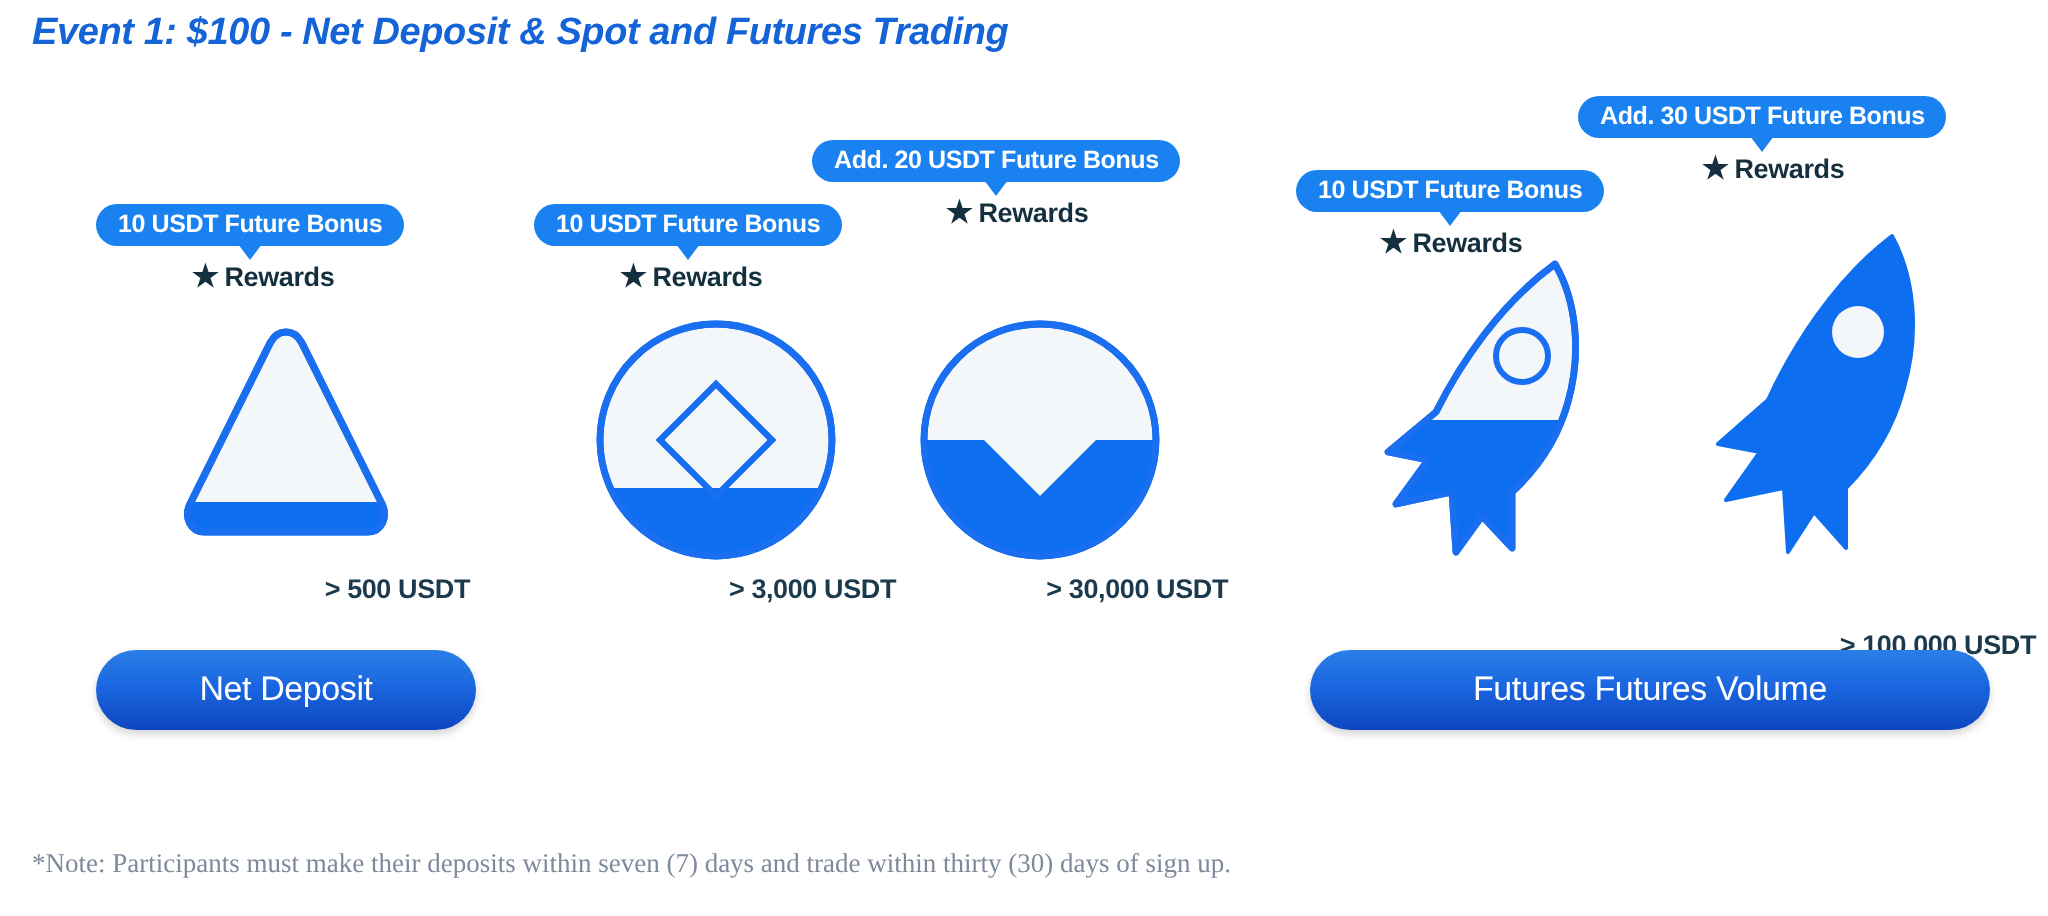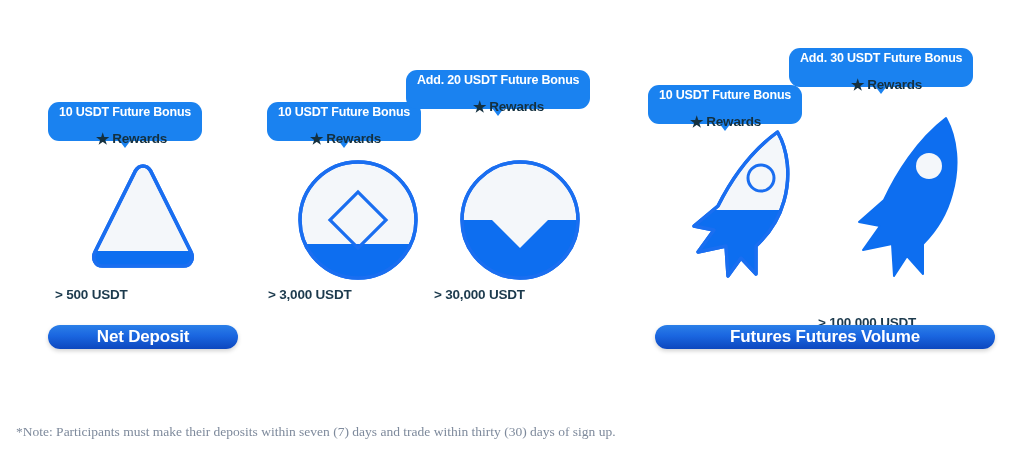--- a/index.html
+++ b/index.html
@@ -29,21 +29,21 @@
   }
 
   
   .badge {
     position: absolute;
     background: #1a82f0;
     color: #ffffff;
     font-size: 12.5px;
     font-weight: bold;
     border-radius: 11px;
-    padding: 4px 11px 21px 11px;
+    padding: 4px 11px 3px 11px;
     white-space: nowrap;
     line-height: 1.1;
     letter-spacing: -0.2px;
   }
   .badge::after {
     content: "";
     position: absolute;
     left: 50%;
     bottom: -7px;
     margin-left: -6px;
@@ -68,35 +68,35 @@
   .rewards .star { font-size: 15px; line-height: 1; color: #14303f; }
 
   
   .threshold {
     position: absolute;
     color: #1c3a4d;
     font-size: 13.5px;
     font-weight: bold;
     white-space: nowrap;
     letter-spacing: -0.2px;
-    text-align: left;
+    text-align: right;
   }
 
   
   .pill {
     position: absolute;
     display: flex;
     align-items: center;
     justify-content: center;
     background: linear-gradient(180deg, #2b7fe8 0%, #1a66e0 45%, #0d47be 100%);
     color: #ffffff;
     font-size: 17px;
-    font-weight: bold;
+    font-weight: normal;
     border-radius: 22px;
-    height: 24px;
+    height: 40px;
     letter-spacing: -0.2px;
     white-space: nowrap;
     box-shadow: 0 2px 4px rgba(0,0,0,0.18);
   }
 
   
   .icon { position: absolute; }
   .icon svg { display: block; overflow: visible; }
 
   
@@ -108,20 +108,21 @@
     color: #7e8a9c;
     white-space: nowrap;
     font-family: Liberation Serif, serif;
   }
 </style>
 </head>
 <body>
 
 <div class="page">
 
+  <div class="title">Event 1: $100 - Net Deposit &amp; Spot and Futures Trading</div>
 
   <div class="badge" style="left:48px; top:102px;">10 USDT Future Bonus</div>
 
   <div class="rewards" style="left:96px; top:131px;">
     <span class="star">★</span>
     <span>Rewards</span>
   </div>
 
   <div class="icon" style="left:88px; top:162px;">
     <svg width="110" height="115" viewBox="0 0 110 115">

